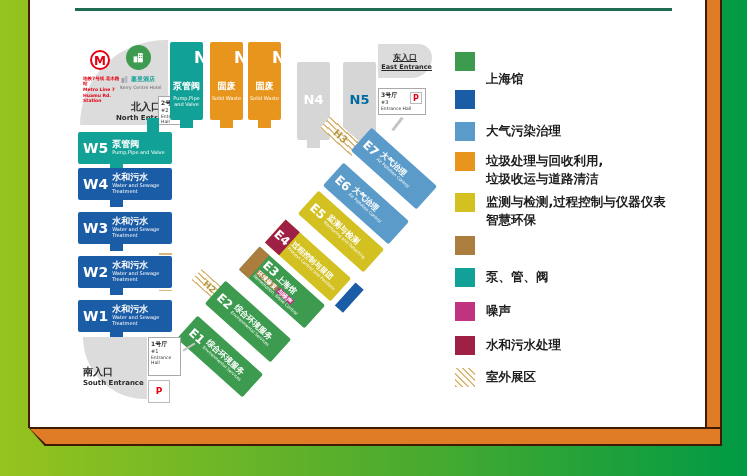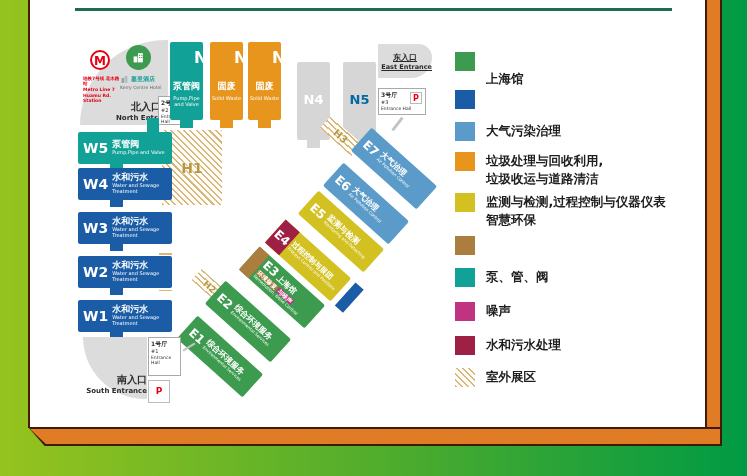--- a/index.html
+++ b/index.html
@@ -50,21 +50,21 @@
   .e3cn{font-size:8px;font-weight:bold;}
   .chips{display:flex;gap:1px;margin-top:1px;}
   .chip{font-size:6px;font-weight:bold;padding:0 1px;color:#fff;}
   .e4main{display:flex;flex-direction:column;margin-left:2px;line-height:1.1;flex:1;}
   .e4cn{font-size:7.5px;font-weight:bold;}
 
   
   .ent{background:#dcdcdc;color:#2a2a2a;position:absolute;}
   .north-ent{left:80px;top:40px;width:88px;height:85px;border-top-left-radius:90px;}
   .east-ent{left:378px;top:44px;width:54px;height:34px;border-radius:2px 26px 40px 2px;display:flex;flex-direction:column;justify-content:center;text-align:center;text-decoration:underline;}
-  .south-ent{left:83px;top:337px;width:64px;height:62px;border-bottom-left-radius:70px;text-align:right;padding-top:16px;box-sizing:border-box;}
+  .south-ent{left:83px;top:337px;width:64px;height:62px;border-bottom-left-radius:70px;text-align:left;padding-top:8px;box-sizing:border-box;}
   .ent-cn{font-weight:bold;font-size:10px;}
   .ent-en{font-weight:bold;font-size:7px;}
   .hallbox{position:absolute;background:#fff;border:1px solid #a9a9a9;box-sizing:border-box;color:#333;padding:2px 2px;line-height:1.25;}
   .hb-cn{font-size:6px;font-weight:bold;display:block;}
   .hb-no{font-size:5px;display:block;}
   .hb-en{font-size:5px;display:block;transform:scale(.9);transform-origin:left top;}
   .pbox{background:#fff;border:1px solid #bbb;color:#e60012;font-weight:bold;text-align:center;box-sizing:border-box;}
 
   .metro-circle{position:absolute;left:10px;top:10px;width:20px;height:20px;border:2px solid #e60012;border-radius:50%;background:#fff;color:#e60012;font-weight:bold;font-size:12px;text-align:center;line-height:19px;box-sizing:border-box;}
   .metro-txt{position:absolute;left:3px;top:35px;width:44px;color:#e60012;font-size:5px;line-height:1.25;font-weight:bold;transform:scale(.9);transform-origin:left top;}
@@ -154,23 +154,20 @@
     <div class="ent-en" style="font-size:6.5px;text-align:right;">East Entrance</div>
   </div>
   <div class="hallbox" style="left:378px;top:88px;width:48px;height:27px;">
     <span class="hb-cn">3号厅</span>
     <span class="hb-no">#3</span>
     <span class="hb-en">Entrance Hall</span>
     <div class="pbox" style="position:absolute;right:3px;top:3px;width:12px;height:12px;font-size:8px;line-height:11px;">P</div>
   </div>
   <div class="connector" style="left:396px;top:116px;width:3px;height:16px;transform:rotate(38deg);"></div>
 
-  <div class="hatch" style="position:absolute;left:162px;top:130px;width:60px;height:75px;display:flex;align-items:center;justify-content:center;">
-    <span class="hlabel" style="font-size:14px;">H1</span>
-  </div>
   <div class="hatch-local" style="position:absolute;left:320px;top:128px;width:42px;height:16px;transform:rotate(42deg);display:flex;align-items:center;justify-content:center;">
     <span class="hlabel" style="font-size:10px;">H3</span>
   </div>
   <div class="hatch-local" style="position:absolute;left:159px;top:253px;width:13px;height:38px;"></div>
   <div class="hatch-local" style="position:absolute;left:192px;top:279px;width:36px;height:15px;transform:rotate(42deg);display:flex;align-items:center;justify-content:center;">
     <span class="hlabel" style="font-size:9px;">H2</span>
   </div>
 
   <div style="position:absolute;left:147px;top:118px;width:12px;height:16px;" class="c-teal"></div>
   <div class="whall c-teal" style="top:132px;">

